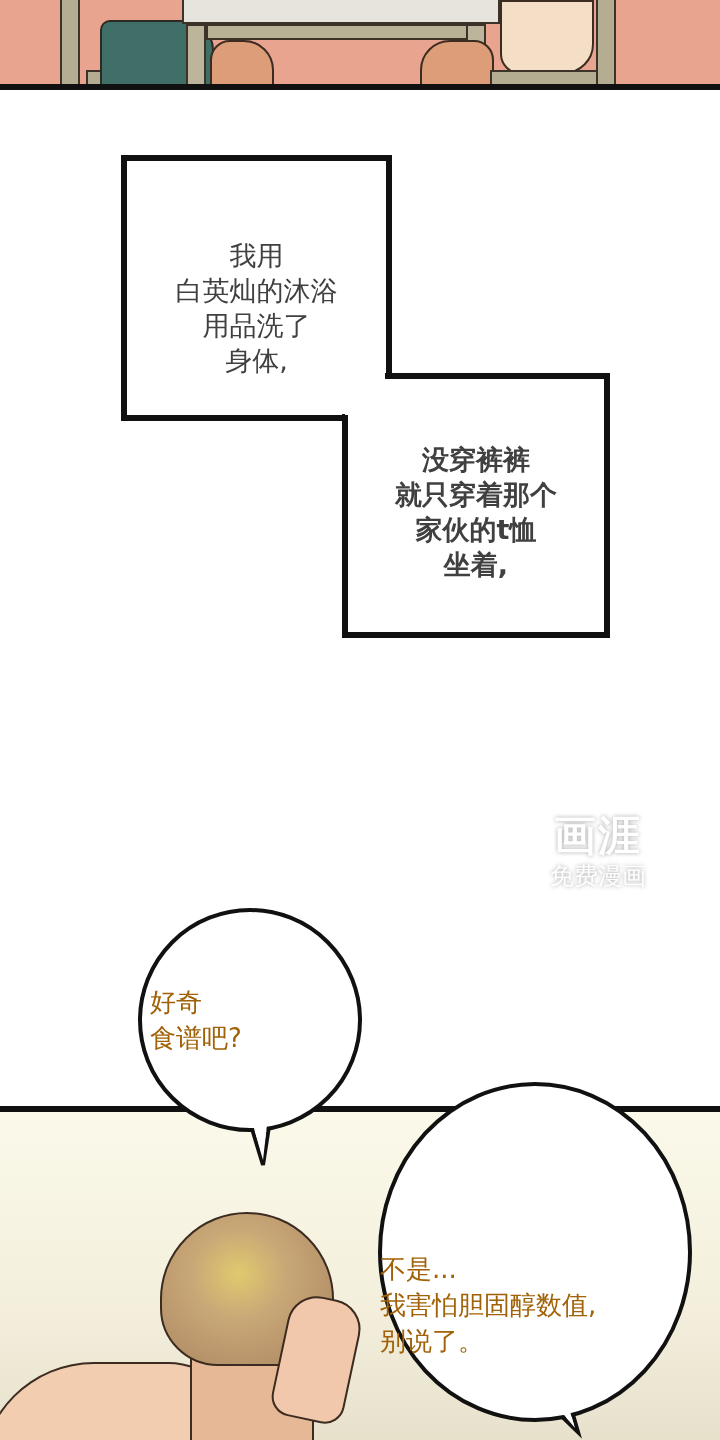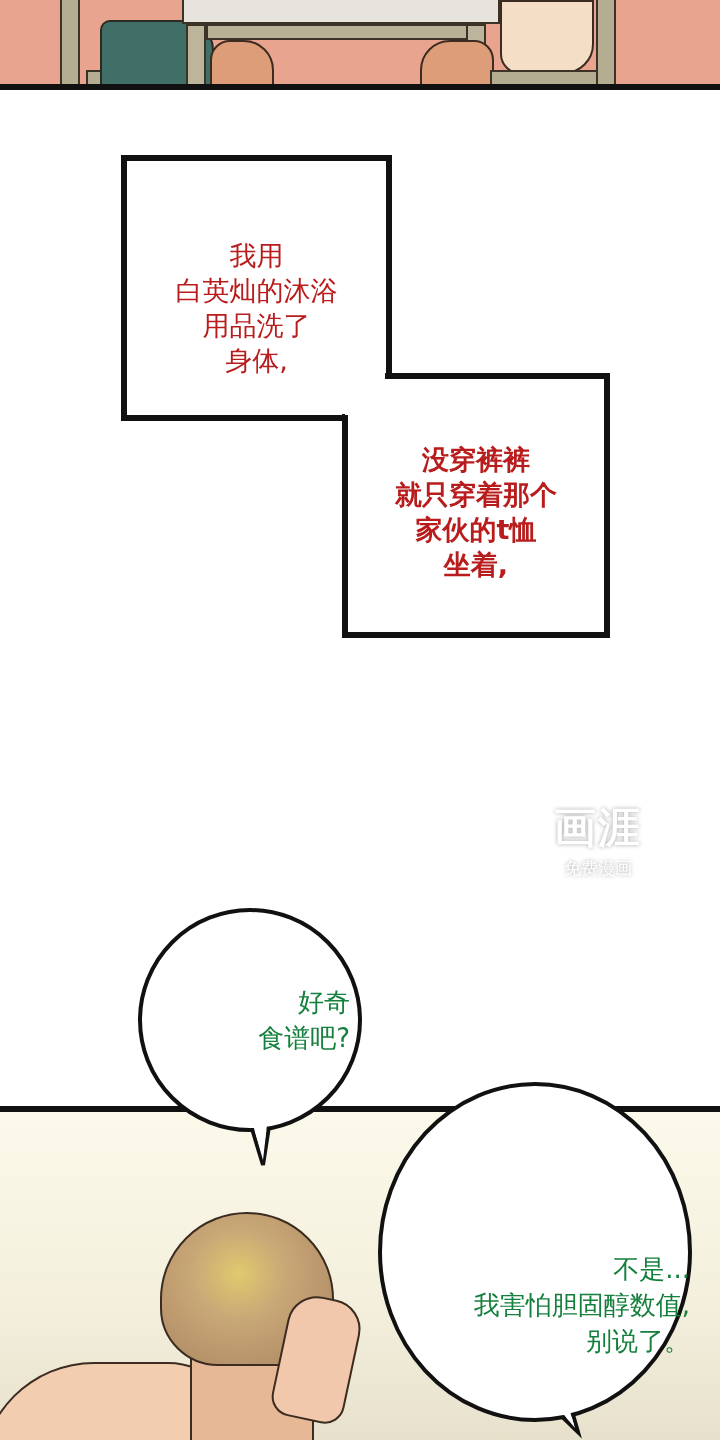--- a/index.html
+++ b/index.html
@@ -7,39 +7,39 @@
          font-family:"DejaVu Sans", "Liberation Sans", sans-serif; }
   .panel-top { position:absolute; left:0; top:0; width:720px; height:86px; background:#e8a48e; overflow:hidden; }
   .panel-top-border { position:absolute; left:0; top:84px; width:720px; height:6px; background:#111; }
   .chair { position:absolute; background:#b5ad92; border:2px solid #3b3328; }
   .table-top { position:absolute; left:182px; top:0; width:314px; height:22px; background:#e6e4dd; border:2px solid #3b3328; border-top:none; }
   .table-apron { position:absolute; left:206px; top:24px; width:268px; height:12px; background:#b8b196; border:2px solid #3b3328; }
   .leg { position:absolute; top:24px; width:16px; height:62px; background:#bdb59b; border:2px solid #3b3328; border-bottom:none; }
   .shorts { position:absolute; left:100px; top:20px; width:110px; height:66px; background:#3f6f66; border:2px solid #2c2a24; border-radius:10px 30px 0 0; }
   .skin { position:absolute; background:#dc9d78; border:2px solid #3b2b20; }
   .towel { position:absolute; left:500px; top:0; width:90px; height:70px; background:#f4dfc6; border:2px solid #3b2b20; border-radius:0 0 30px 20px; }
-  .caption-text { position:absolute; text-align:center; color:#b91c1c; font-size:27px; line-height:35px; white-space:pre-line; }
+  .caption-text { position:absolute; text-align:center; color:#404040; font-size:27px; line-height:35px; white-space:pre-line; }
 
   .watermark { position:absolute; left:536px; top:800px; width:124px; text-align:center; color:#fff;
                text-shadow:0 0 4px rgba(0,0,0,0.35); }
-  .wm-logo { font-size:42px; font-weight:bold; line-height:56px; letter-spacing:2px; }
-  .wm-sub { font-size:17px; line-height:24px;text-align:center; }
+  .wm-logo { font-size:42px; font-weight:bold; line-height:56px; letter-spacing:2px;margin-top:8px; }
+  .wm-sub { font-size:24px; line-height:24px;text-align:center; }
 
   .panel-bottom { position:absolute; left:0; top:1112px; width:720px; height:328px;
                   background:linear-gradient(180deg,#fbf9ea 0%,#f3efdc 60%,#e7e1cc 100%); overflow:hidden; }
   .panel-bottom-border { position:absolute; left:0; top:1106px; width:720px; height:6px; background:#111; }
   .hair { position:absolute; left:160px; top:100px; width:170px; height:150px; border-radius:90px 90px 40px 60px;
           background:radial-gradient(ellipse at 45% 40%, #e0c96e 0%, #c9a877 35%, #a98360 100%); border:2px solid #3b2b20; }
   .neck { position:absolute; left:190px; top:220px; width:120px; height:120px; background:#e7b895; border:2px solid #3b2b20; border-radius:10px 10px 0 0; }
   .shoulder { position:absolute; left:-20px; top:250px; width:260px; height:110px; background:#f2cdb0; border:2px solid #3b2b20; border-radius:120px 80px 0 0; }
   .hand { position:absolute; left:280px; top:185px; width:70px; height:120px; background:#f1c8ac; border:2px solid #3b2b20; border-radius:30px 30px 20px 20px; transform:rotate(12deg); }
   .couch { position:absolute; left:0; top:310px; width:80px; height:30px; background:#5a5a4a; border-radius:0 40px 0 0; }
 
   .bubble-svg { position:absolute; left:0; top:0; }
-  .bubble-text { position:absolute; text-align:right; color:#15803d; font-size:26px; line-height:36px; white-space:pre-line; }
+  .bubble-text { position:absolute; text-align:left; color:#a16207; font-size:26px; line-height:36px; white-space:pre-line; }
 </style>
 </head>
 <body>
 
 <div class="panel-top">
   <div class="chair" style="left:60px;top:-4px;width:16px;height:90px;"></div>
   <div class="chair" style="left:86px;top:70px;width:130px;height:16px;"></div>
   <div class="shorts"></div>
   <div class="skin" style="left:210px;top:40px;width:60px;height:46px;border-radius:20px 30px 0 0;"></div>
   <div class="table-top"></div>

